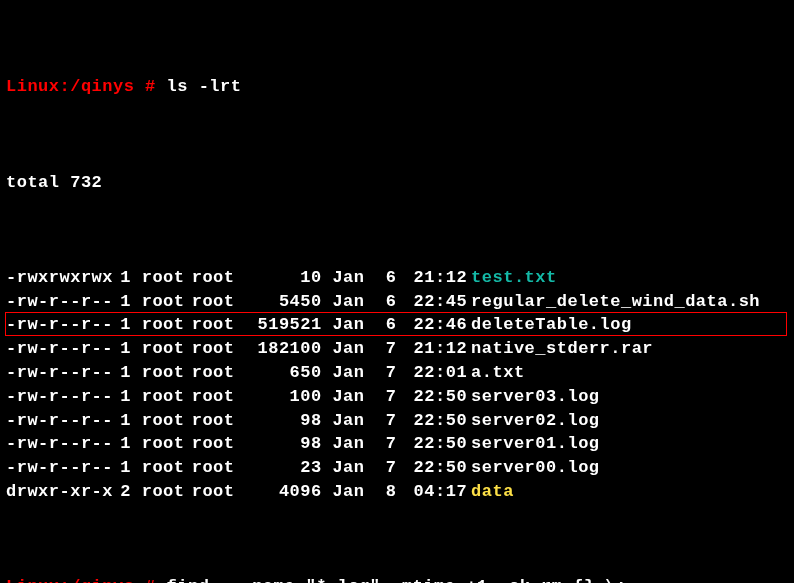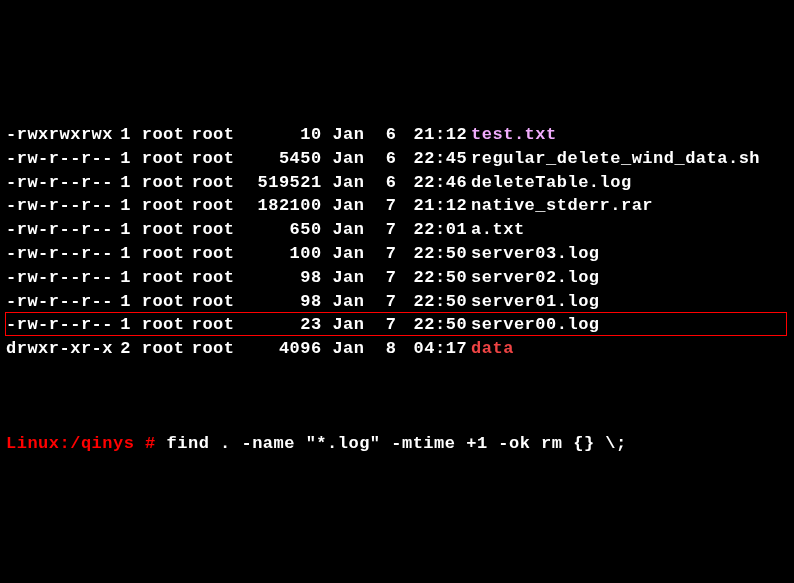--- a/index.html
+++ b/index.html
@@ -16,22 +16,22 @@
   .term {
     padding: 4px 6px;
     white-space: pre;
     color: #fff;
     position: relative;
     letter-spacing: 0.5px;
     font-weight: bold;
   }
   .line { display: block; }
   .red { color: #ff0000; }
-  .green { color: #f0abfc; }
-  .cyan { color: #ef4444; }
+  .green { color: #14b8a6; }
+  .cyan { color: #fde047; }
   .white { color: #fff; }
   .row span { display: inline-block; }
   .perm { width: 105px; }
   .ln   { width: 20px; text-align: right; }
   .own  { width: 50px; }
   .grp  { width: 50px; }
   .size { width: 68px; text-align: right; margin-left: 12px; }
   .mon  { width: 36px; }
   .day  { width: 28px; text-align: right; }
   .time { width: 60px; text-align: right; }
@@ -41,21 +41,23 @@
     border: 1px solid #ff0000;
     pointer-events: none;
     z-index: 5;
   }
 </style>
 </head>
 <body>
 
 <div class="term">
 
+  <div class="line"><span class="red">Linux:/qinys</span><span class="red"> # </span><span class="white">ls -lrt</span></div>
 
+  <div class="line white">total 732</div>
 
   <div id="listing1"><div class="line row"><span class="perm white">-rwxrwxrwx</span><span class="ln white">1</span> <span class="own white">root</span><span class="grp white">root</span><span class="size white">10</span> <span class="mon white">Jan</span><span class="day white">6</span> <span class="time white">21:12</span><span class="name green">test.txt</span></div><div class="line row"><span class="perm white">-rw-r--r--</span><span class="ln white">1</span> <span class="own white">root</span><span class="grp white">root</span><span class="size white">5450</span> <span class="mon white">Jan</span><span class="day white">6</span> <span class="time white">22:45</span><span class="name white">regular_delete_wind_data.sh</span></div><div class="line row"><span class="perm white">-rw-r--r--</span><span class="ln white">1</span> <span class="own white">root</span><span class="grp white">root</span><span class="size white">519521</span> <span class="mon white">Jan</span><span class="day white">6</span> <span class="time white">22:46</span><span class="name white">deleteTable.log</span></div><div class="line row"><span class="perm white">-rw-r--r--</span><span class="ln white">1</span> <span class="own white">root</span><span class="grp white">root</span><span class="size white">182100</span> <span class="mon white">Jan</span><span class="day white">7</span> <span class="time white">21:12</span><span class="name white">native_stderr.rar</span></div><div class="line row"><span class="perm white">-rw-r--r--</span><span class="ln white">1</span> <span class="own white">root</span><span class="grp white">root</span><span class="size white">650</span> <span class="mon white">Jan</span><span class="day white">7</span> <span class="time white">22:01</span><span class="name white">a.txt</span></div><div class="line row"><span class="perm white">-rw-r--r--</span><span class="ln white">1</span> <span class="own white">root</span><span class="grp white">root</span><span class="size white">100</span> <span class="mon white">Jan</span><span class="day white">7</span> <span class="time white">22:50</span><span class="name white">server03.log</span></div><div class="line row"><span class="perm white">-rw-r--r--</span><span class="ln white">1</span> <span class="own white">root</span><span class="grp white">root</span><span class="size white">98</span> <span class="mon white">Jan</span><span class="day white">7</span> <span class="time white">22:50</span><span class="name white">server02.log</span></div><div class="line row"><span class="perm white">-rw-r--r--</span><span class="ln white">1</span> <span class="own white">root</span><span class="grp white">root</span><span class="size white">98</span> <span class="mon white">Jan</span><span class="day white">7</span> <span class="time white">22:50</span><span class="name white">server01.log</span></div><div class="line row"><span class="perm white">-rw-r--r--</span><span class="ln white">1</span> <span class="own white">root</span><span class="grp white">root</span><span class="size white">23</span> <span class="mon white">Jan</span><span class="day white">7</span> <span class="time white">22:50</span><span class="name white">server00.log</span></div><div class="line row"><span class="perm white">drwxr-xr-x</span><span class="ln white">2</span> <span class="own white">root</span><span class="grp white">root</span><span class="size white">4096</span> <span class="mon white">Jan</span><span class="day white">8</span> <span class="time white">04:17</span><span class="name cyan">data</span></div></div>
 
   <div class="line"><span class="red">Linux:/qinys</span><span class="red"> # </span><span class="white">find . -name "*.log" -mtime +1 -ok rm {} \;</span></div>
 
   
 
   
 
   

